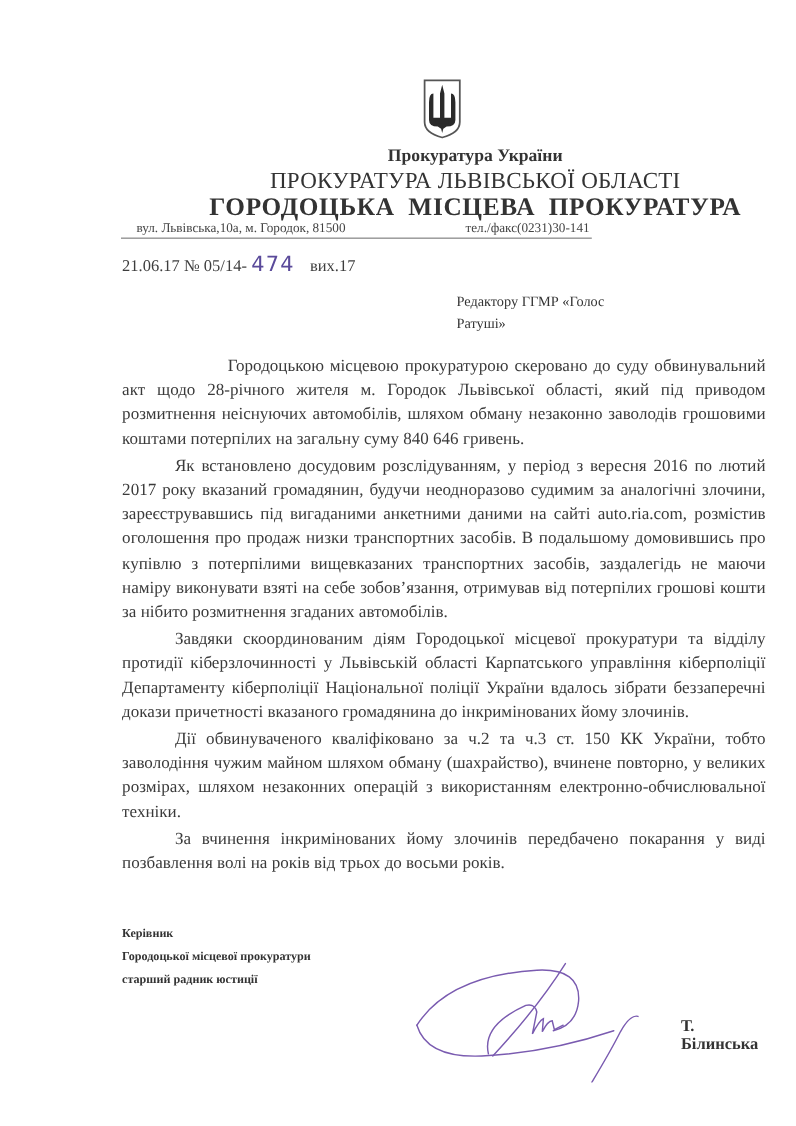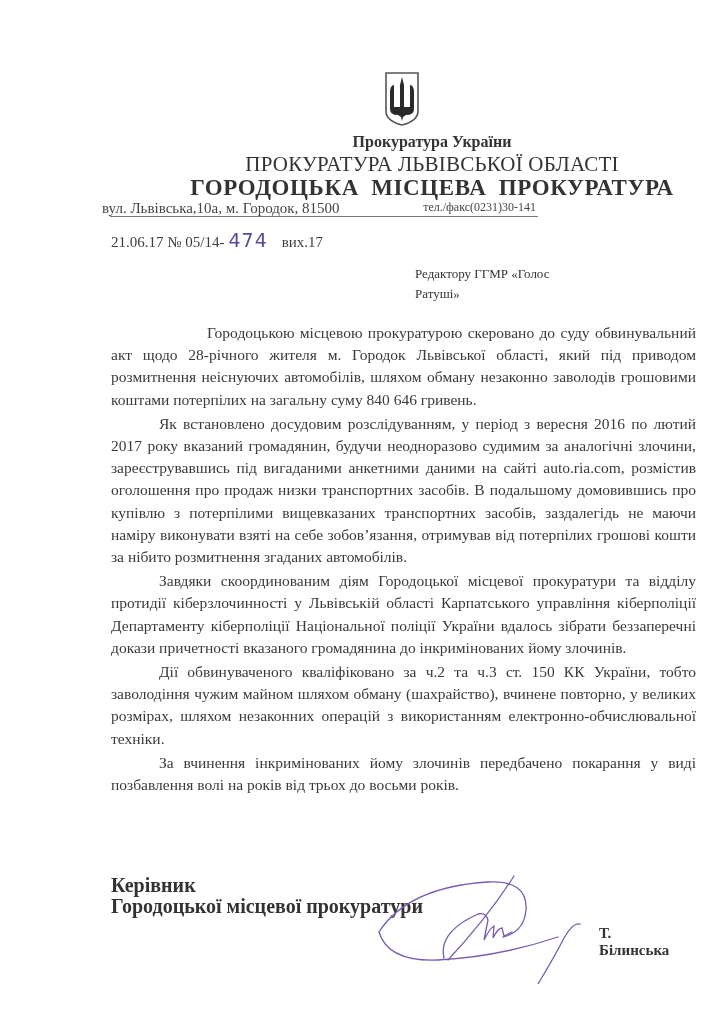--- a/index.html
+++ b/index.html
@@ -4,31 +4,31 @@
 <style>
   html, body { margin: 0; padding: 0; background: #ffffff; }
   body { width: 724px; height: 1024px; position: relative; overflow: hidden;
          font-family: "Liberation Serif", "DejaVu Serif", serif; color: #3a3a3a; }
   .page { position: absolute; left: 0; top: 0; width: 576px; height: 1024px; }
   .emblem { position: absolute; left: 384px; top: 71px; width: 36px; height: 56px; }
   .hdr { position: absolute; left: 0; width: 724px; text-align: center; color: #333; }
   .hdr-1 { top: 133px; font-size: 16px; font-weight: bold; left: 70px; }
   .hdr-2 { top: 152px; font-size: 21px; letter-spacing: 0.2px; left: 70px; }
   .hdr-3 { top: 175px; font-size: 23px; font-weight: bold; letter-spacing: 0.6px; left: 70px; word-spacing: 6px; }
-  .addr { position: absolute; top: 200px; left: 102px; font-size: 15px; color: #444; }
+  .addr { position: absolute; top: 200px; left: 124px; font-size: 12px; color: #444; }
   .phone { position: absolute; top: 200px; right: 40px; font-size: 12px; color: #444; }
   .rule { position: absolute; left: 110px; right: 38px; top: 216px; height: 0; border-top: 1.5px solid #777; }
   .outno { position: absolute; top: 229px; left: 111px; font-size: 15px; color: #3d3d3d; }
   .outno .hand { font-family: "DejaVu Sans", sans-serif; color: #5a4a9a; font-size: 19px; margin: 0 14px 0 4px; letter-spacing: 1px; }
   .addressee { position: absolute; left: 415px; top: 264px; font-size: 13px; font-weight: normal; line-height: 20px; color: #333; }
   .body { position: absolute; left: 111px; width: 585px; top: 322px; font-size: 15.5px; line-height: 22.2px; color: #3a3a3a; text-align: justify; }
   .body p { margin: 0 0 2px 0; text-indent: 48px; }
   .body p.first { text-indent: 96px; }
-  .sig { position: absolute; left: 111px; top: 875px; font-size: 20px; font-weight: bold; line-height: 21px; color: #333; }
-  .signame { position: absolute; left: 599px; top: 925px; font-size: 15px; font-weight: bold; color: #333; }
+  .sig { position: absolute; left: 111px; top: 839px; font-size: 11px; font-weight: bold; line-height: 21px; color: #333; }
+  .signame { position: absolute; left: 619px; top: 925px; font-size: 15px; font-weight: bold; color: #333; }
   .signature { position: absolute; left: 378px; top: 862px; width: 210px; height: 122px; }
 </style>
 </head>
 <body>
 
 <div class="page">
 
   <svg class="emblem" viewBox="0 0 36 56">
     <path d="M2 2 H34 V40 Q34 50 18 54 Q2 50 2 40 Z" fill="none" stroke="#555" stroke-width="1.6"></path>
     <path d="M18 6 L20 14 L20 36 L26 36 L26 14 Q30 14 30 22 L30 38 Q30 44 22 44 L19 46 L18 50 L17 46 L14 44 Q6 44 6 38 L6 22 Q6 14 10 14 L10 36 L16 36 L16 14 Z" fill="#2a2a2a"></path>
@@ -54,20 +54,21 @@
     <p class="first">Городоцькою місцевою прокуратурою скеровано до суду обвинувальний акт щодо 28-річного жителя м. Городок Львівської області, який під приводом розмитнення неіснуючих автомобілів, шляхом обману незаконно заволодів грошовими коштами потерпілих на загальну суму 840 646 гривень.</p>
     <p>Як встановлено досудовим розслідуванням, у період з вересня 2016 по лютий 2017 року вказаний громадянин, будучи неодноразово судимим за аналогічні злочини, зареєструвавшись під вигаданими анкетними даними на сайті auto.ria.com, розмістив оголошення про продаж низки транспортних засобів. В подальшому домовившись про купівлю з потерпілими вищевказаних транспортних засобів, заздалегідь не маючи наміру виконувати взяті на себе зобов’язання, отримував від потерпілих грошові кошти за нібито розмитнення згаданих автомобілів.</p>
     <p>Завдяки скоординованим діям Городоцької місцевої прокуратури та відділу протидії кіберзлочинності у Львівській області Карпатського управління кіберполіції Департаменту кіберполіції Національної поліції України вдалось зібрати беззаперечні докази причетності вказаного громадянина до інкримінованих йому злочинів.</p>
     <p>Дії обвинуваченого кваліфіковано за ч.2 та ч.3 ст. 150 КК України, тобто заволодіння чужим майном шляхом обману (шахрайство), вчинене повторно, у великих розмірах, шляхом незаконних операцій з використанням електронно-обчислювальної техніки.</p>
     <p>За вчинення інкримінованих йому злочинів передбачено покарання у виді позбавлення волі на років від трьох до восьми років.</p>
   </div>
 
   <div class="sig">
     <div>Керівник</div>
     <div>Городоцької місцевої прокуратури</div>
+    <div>старший радник юстиції</div>
   </div>
 
   <svg class="signature" viewBox="0 0 210 122">
     <g fill="none" stroke="#7a5bb0" stroke-width="1.3" stroke-linecap="round">
       <path d="M1 70 Q30 25 110 20 Q150 18 148 48 Q146 70 125 75"></path>
       <path d="M1 70 Q10 100 60 98 Q120 95 180 75"></path>
       <path d="M136 14 Q110 55 70 98"></path>
       <path d="M66 96 Q60 70 100 52 Q108 50 110 58 L106 78 Q112 66 116 64 L115 76 Q120 66 124 66 L126 74 Q130 72 134 70"></path>
       <path d="M202 62 Q195 60 186 76 Q178 92 160 122"></path>
     </g>

